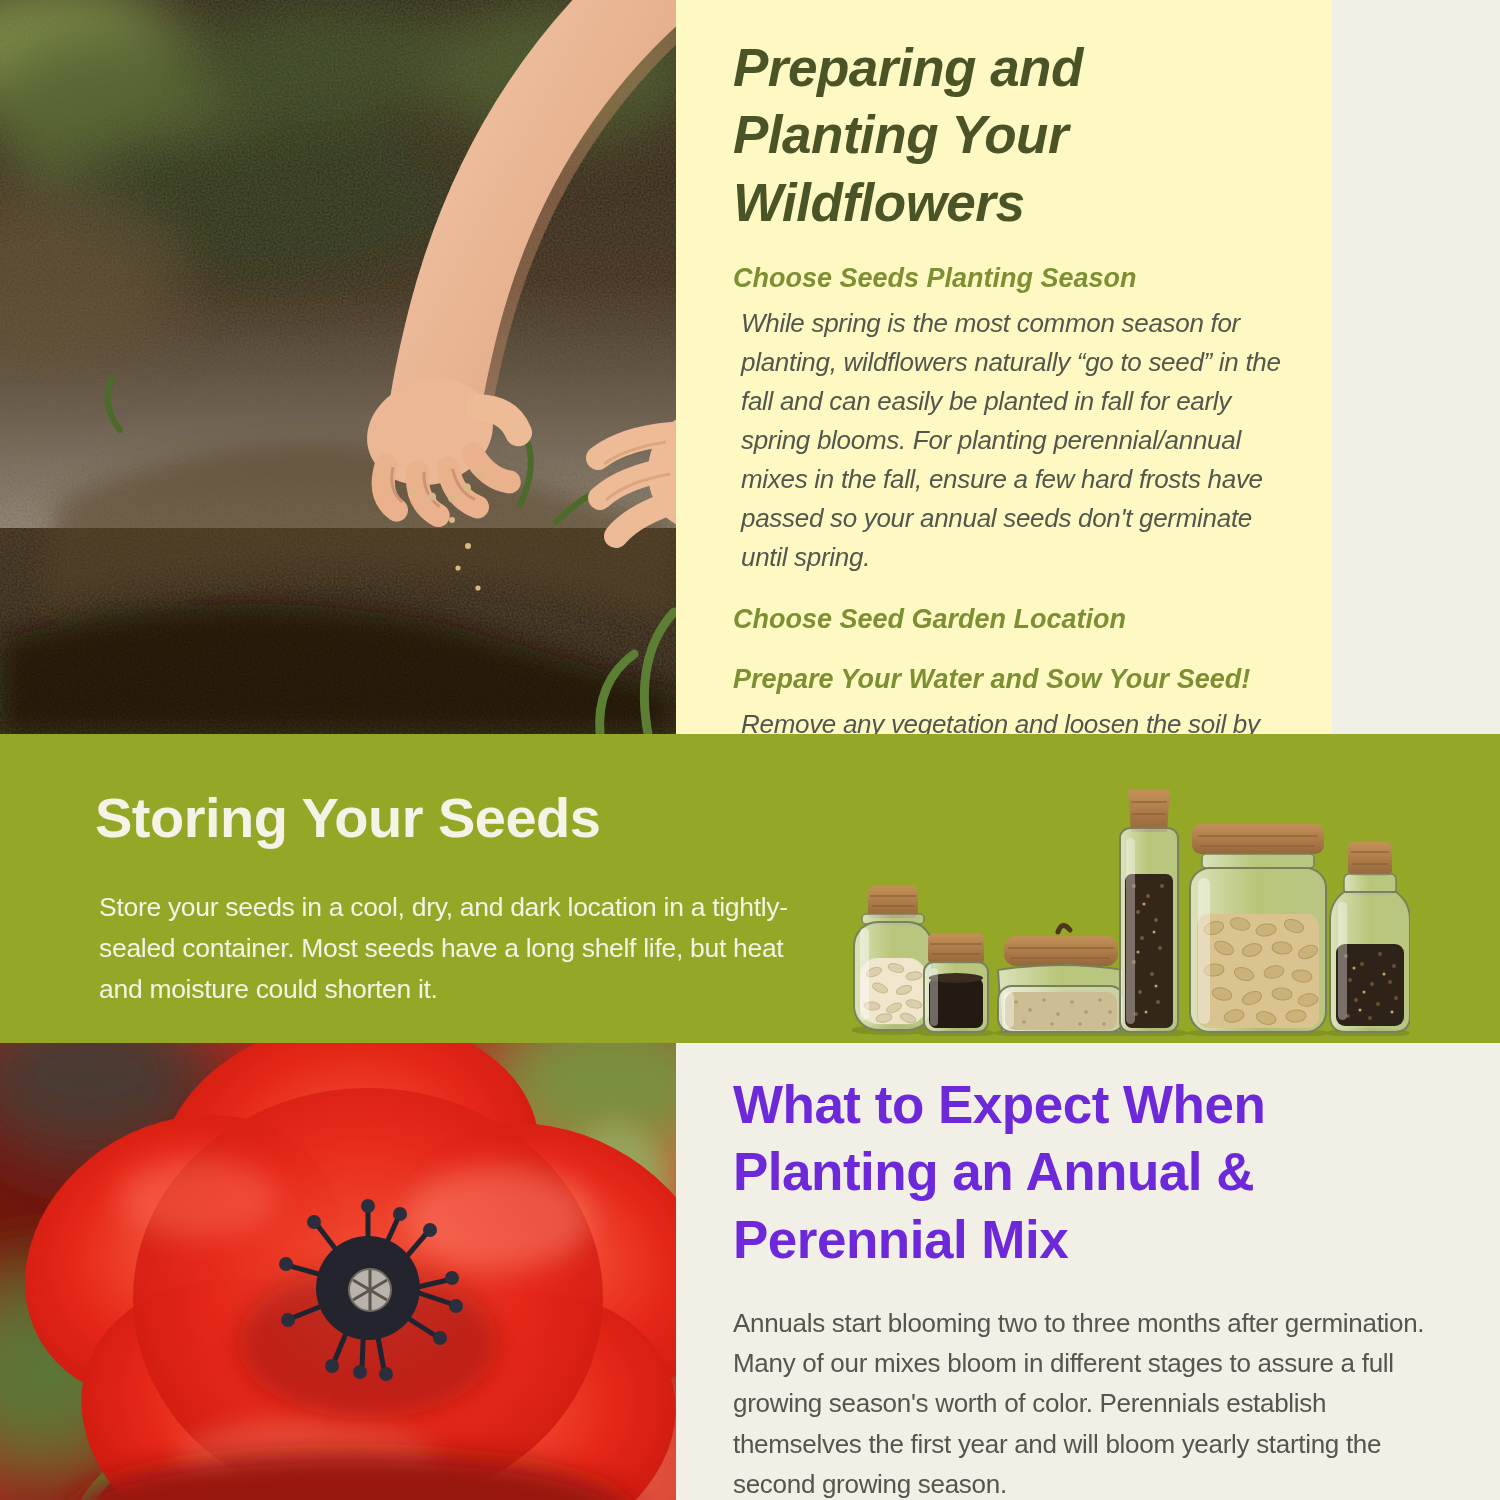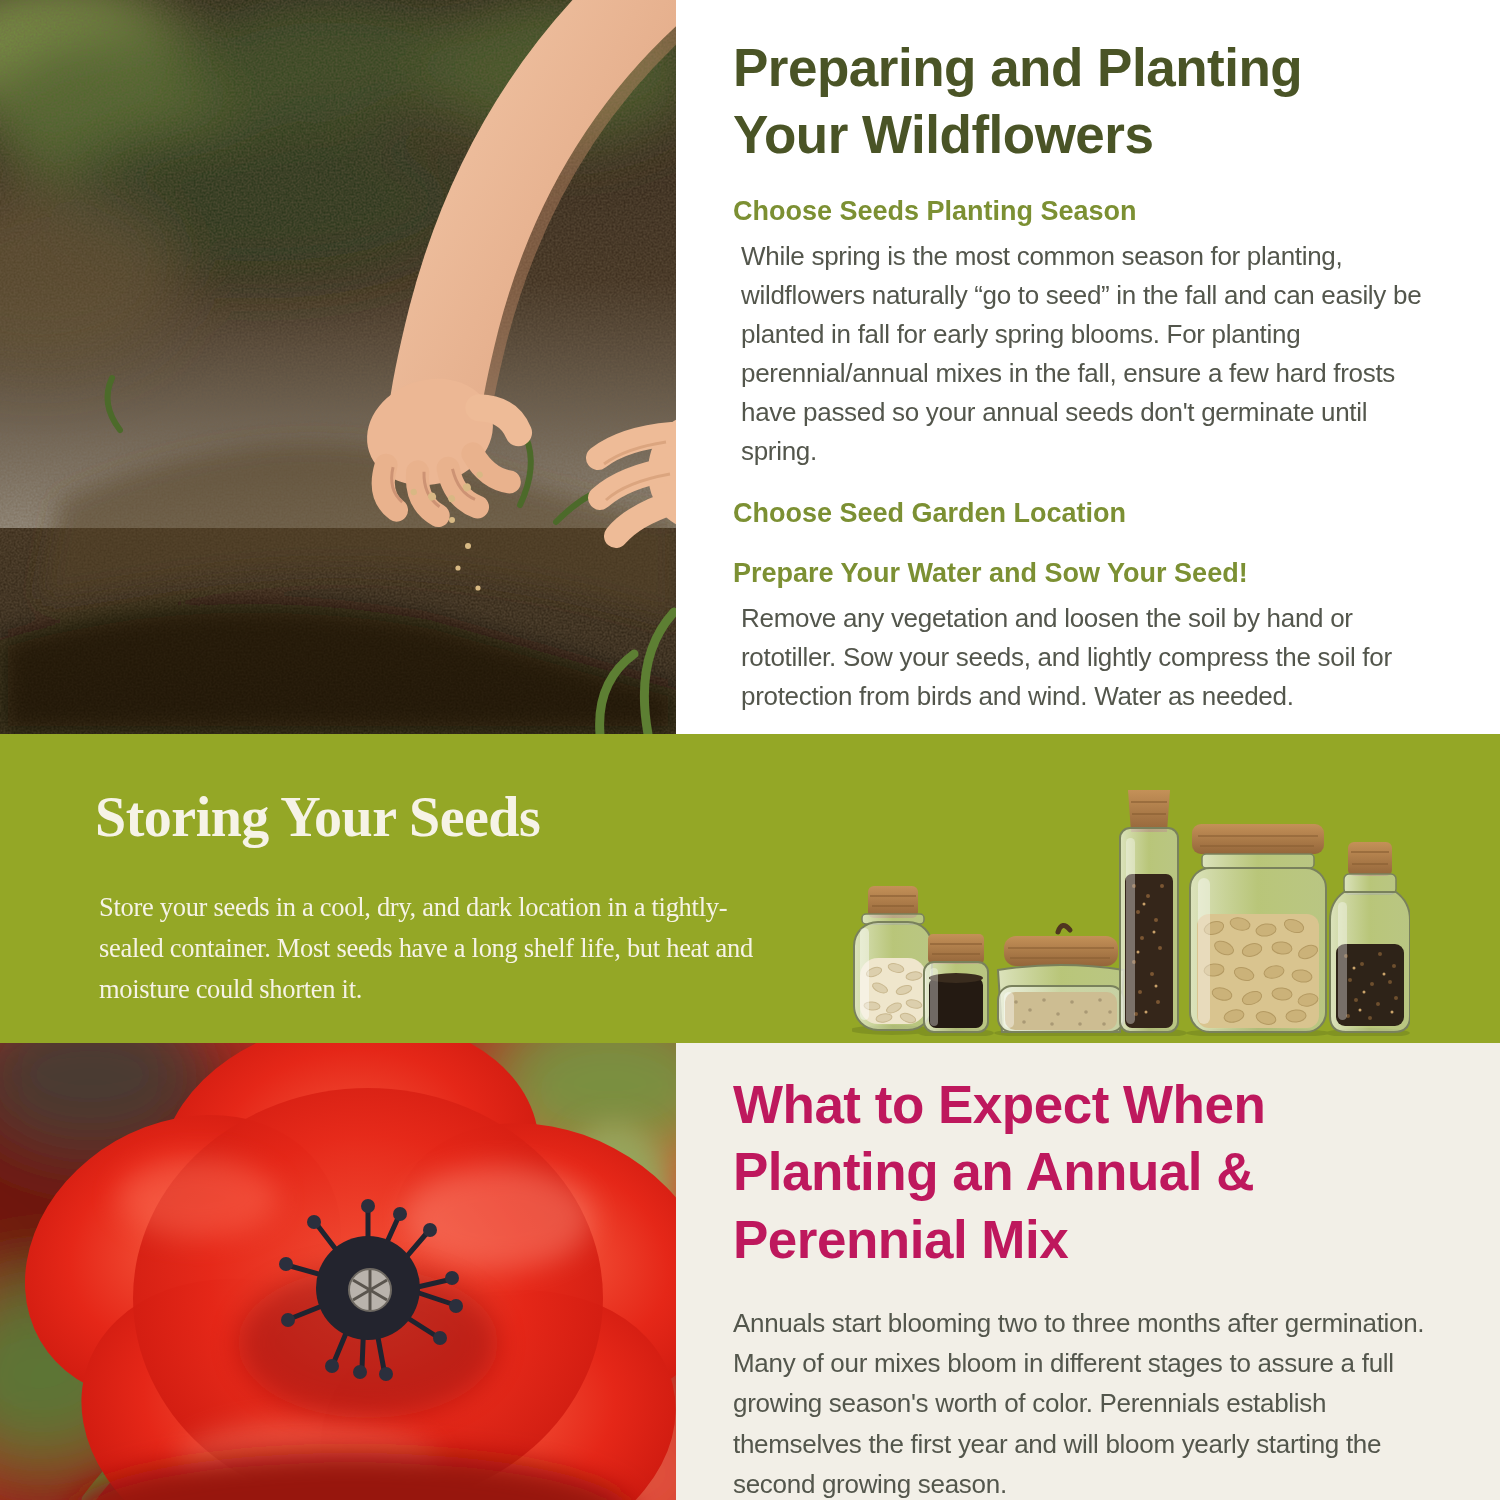--- a/index.html
+++ b/index.html
@@ -1,40 +1,40 @@
 <!DOCTYPE html>
 <html><head>
 <meta charset="utf-8">
 <style>
   html,body{margin:0;padding:0;background:#e9e4da;}
   .page{position:relative;width:1500px;height:1500px;overflow:hidden;background:#f2efe7;font-family:"Liberation Sans",sans-serif;}
 
   
   .row-top{position:absolute;top:0;left:0;width:1500px;height:734px;}
-  .band{position:absolute;top:734px;left:0;width:1500px;height:363px;background:#94a726;font-family:Liberation Serif, serif;}
+  .band{position:absolute;top:734px;left:0;width:1500px;height:363px;background:#94a726;}
   .row-bottom{position:absolute;top:1043px;left:0;width:1500px;height:457px;}
 
   figure{margin:0;padding:0;}
   .photo-top{position:absolute;left:0;top:0;width:676px;height:734px;overflow:hidden;}
   .photo-poppy{position:absolute;left:0;top:0;width:676px;height:457px;overflow:hidden;}
   .photo-top svg,.photo-poppy svg,.jars svg{display:block;}
 
-  .top-content{position:absolute;left:676px;top:0;width:824px;height:734px;background:#ffffff;box-sizing:border-box;padding:34px 40px 0 57px;}
+  .top-content{position:absolute;left:676px;top:0;width:656px;height:734px;background:#fef9c3;box-sizing:border-box;padding:34px 40px 0 57px;font-style:italic;}
   .bottom-content{position:absolute;left:676px;top:0;width:824px;height:457px;background:#f2efe7;box-sizing:border-box;padding:28px 40px 0 57px;}
 
   h1{font-weight:700;font-size:53px;line-height:1.27;color:#4a5426;margin:0 0 6px 0;max-width:690px;letter-spacing:-0.5px;}
   h3.sub-title{font-weight:700;font-size:27px;line-height:1.3;color:#7c9033;margin:25px 0 7px 0;}
   p.body-text{font-weight:400;font-size:26px;line-height:1.5;color:#53564c;margin:8px;max-width:708px;letter-spacing:-0.3px;}
 
   .band-text{position:absolute;left:95px;top:50px;width:700px;}
   .band-text h2{font-weight:700;font-size:56px;line-height:1.2;color:#f6f3e6;margin:0 0 36px 0;letter-spacing:-0.5px;}
   .band-text p{font-weight:400;font-size:26.5px;line-height:1.55;color:#f6f3e6;margin:4px;max-width:690px;letter-spacing:-0.3px;}
   .jars{position:absolute;left:852px;top:52px;width:558px;height:250px;}
 
-  .bottom-content h2{font-weight:700;font-size:53px;line-height:1.27;color:#be185d;margin:0 0 30px 0;max-width:640px;letter-spacing:-0.5px;}
+  .bottom-content h2{font-weight:700;font-size:53px;line-height:1.27;color:#6d28d9;margin:0 0 30px 0;max-width:640px;letter-spacing:-0.5px;}
   .bottom-content p{font-weight:400;font-size:26px;line-height:1.55;color:#53564c;margin:0;max-width:735px;letter-spacing:-0.3px;}
 </style>
 </head>
 <body>
 
 <div class="page">
 
   <section class="row-top">
 
     <figure class="photo-top">

